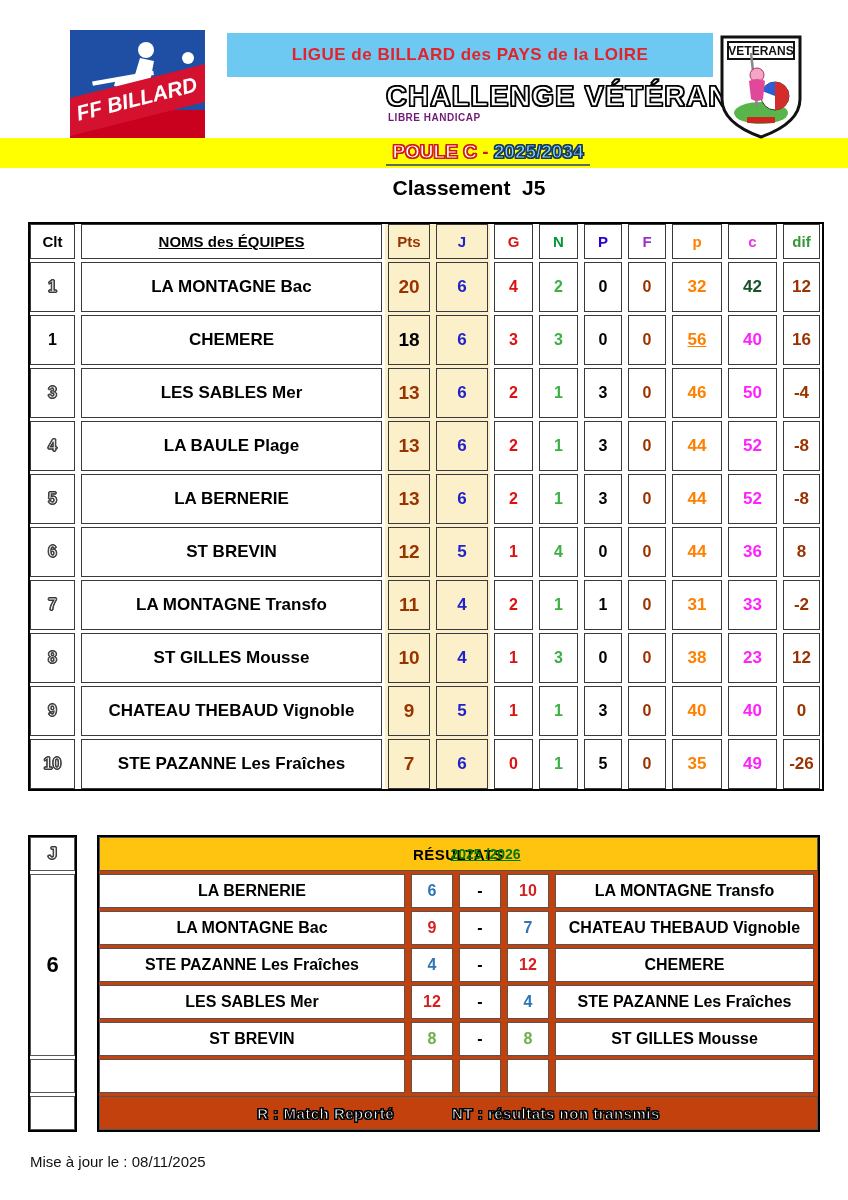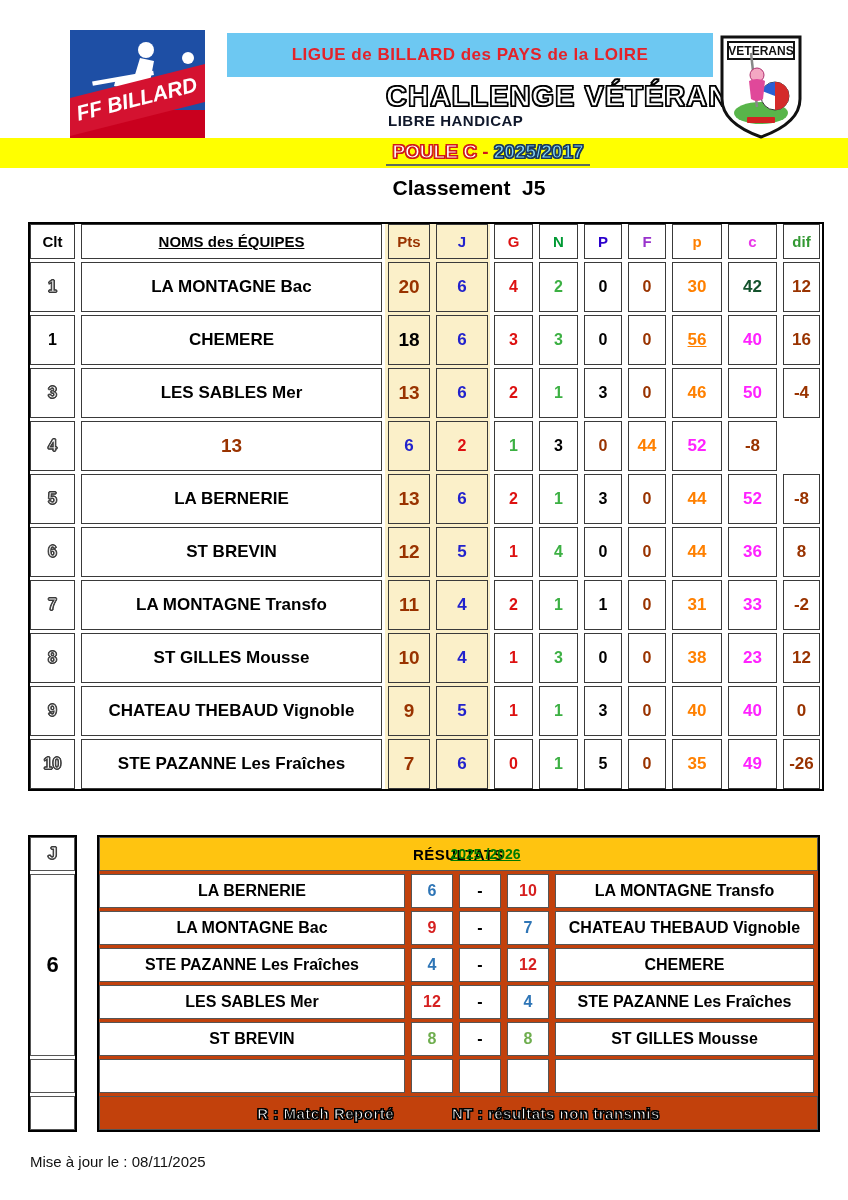--- a/index.html
+++ b/index.html
@@ -6,21 +6,21 @@
   body{width:848px;height:1200px;background:#fff;font-family:"Liberation Sans",sans-serif;position:relative;overflow:hidden;}
   .abs{position:absolute;}
 
   
   .banner{left:227px;top:33px;width:486px;height:44px;background:#6DC8F2;display:flex;align-items:center;justify-content:center;}
   .banner-text{color:#E3232A;font-weight:bold;font-size:17px;letter-spacing:.5px;}
   .challenge{left:386px;top:80px;white-space:nowrap;}
   .outline-lg{font-size:29px;font-weight:bold;color:#fff;letter-spacing:1px;
     -webkit-text-stroke:1.3px #000;
     text-shadow:-1px -1px 0 #000,1px -1px 0 #000,-1px 1px 0 #000,1px 1px 0 #000;}
-  .subtitle{left:388px;top:112px;font-size:15px;font-weight:bold;color:#0f172a;letter-spacing:.5px;}
+  .subtitle{left:388px;top:112px;font-size:10px;font-weight:bold;color:#701a75;letter-spacing:.5px;}
   .band{left:0;top:138px;width:848px;height:30px;background:#FFFF00;display:flex;align-items:center;justify-content:center;}
   .poule-wrap{transform:translateX(64px);border-bottom:2px solid #5d6d5d;padding:0 6px 1px 6px;font-size:19px;font-weight:bold;white-space:pre;}
   .poule-label{color:#fff;-webkit-text-stroke:1.1px #D01818;
     text-shadow:-1px -1px 0 #D01818,1px -1px 0 #D01818,-1px 1px 0 #D01818,1px 1px 0 #D01818;}
   .poule-sep{color:#D01818;}
   .season-txt{color:#86D7F5;-webkit-text-stroke:1.1px #17365D;
     text-shadow:-1px -1px 0 #17365D,1px -1px 0 #17365D,-1px 1px 0 #17365D,1px 1px 0 #17365D;}
   .classement{left:0;top:176px;width:848px;text-align:center;font-size:21px;font-weight:bold;color:#000;white-space:pre;transform:translateX(45px);}
   .ffb-logo{left:70px;top:30px;}
   .vet-badge{left:716px;top:33px;}
@@ -87,21 +87,21 @@
 </svg>
 
 <div class="abs banner">
   <span class="banner-text">LIGUE de BILLARD des PAYS de la LOIRE</span>
 </div>
 
 <div class="abs challenge outline-lg">CHALLENGE VÉTÉRANS</div>
 <div class="abs subtitle">LIBRE HANDICAP</div>
 
 <div class="abs band">
-  <span class="poule-wrap"><span class="poule-label">POULE C</span><span class="poule-sep"> - </span><span class="season-txt">2025/2017</span></span>
+  <span class="poule-wrap"><span class="poule-label">POULE C</span><span class="poule-sep"> - </span><span class="season-txt">2025/2034</span></span>
 </div>
 
 <svg class="abs vet-badge" width="90" height="108" viewBox="0 0 90 108">
   <path d="M6 4 H84 V66 Q84 90 45 104 Q6 90 6 66 Z" fill="#fff" stroke="#111" stroke-width="3"></path>
   <rect x="12" y="9" width="66" height="17" fill="#fff" stroke="#111" stroke-width="2"></rect>
   <text x="45" y="22" text-anchor="middle" font-family="Liberation Sans, sans-serif" font-size="12" font-weight="bold" fill="#111">VETERANS</text>
   <g>
     <ellipse cx="45" cy="80" rx="27" ry="11" fill="#58B54A"></ellipse>
     <circle cx="59" cy="63" r="14" fill="#fff" stroke="#333"></circle>
     <path d="M59 49 a14 14 0 0 1 0 28 z" fill="#D42B2B"></path>
@@ -135,21 +135,21 @@
     <div>
         <div class="srow">
           <div class="scell c-rank rank-outline">1</div>
           <div class="scell c-team">LA MONTAGNE Bac</div>
           <div class="scell c-pts" style="color: rgb(153, 51, 0);">20</div>
           <div class="scell c-j" style="color: rgb(34, 34, 204);">6</div>
           <div class="scell c-g" style="color: rgb(221, 17, 17);">4</div>
           <div class="scell c-n" style="color: rgb(60, 176, 67);">2</div>
           <div class="scell c-p" style="color: rgb(0, 0, 0);">0</div>
           <div class="scell c-f" style="color: rgb(153, 51, 0);">0</div>
-          <div class="scell c-pp" style="color: rgb(255, 128, 0);">30</div>
+          <div class="scell c-pp" style="color: rgb(255, 128, 0);">32</div>
           <div class="scell c-pc" style="color: #14532d;">42</div>
           <div class="scell c-dif" style="color: rgb(153, 51, 0);">12</div>
         </div>
         <div class="srow">
           <div class="scell c-rank rank-solid">1</div>
           <div class="scell c-team">CHEMERE</div>
           <div class="scell c-pts" style="color: #000000;">18</div>
           <div class="scell c-j" style="color: rgb(34, 34, 204);">6</div>
           <div class="scell c-g" style="color: rgb(221, 17, 17);">3</div>
           <div class="scell c-n" style="color: rgb(60, 176, 67);">3</div>
@@ -167,20 +167,21 @@
           <div class="scell c-g" style="color: rgb(221, 17, 17);">2</div>
           <div class="scell c-n" style="color: rgb(60, 176, 67);">1</div>
           <div class="scell c-p" style="color: rgb(0, 0, 0);">3</div>
           <div class="scell c-f" style="color: rgb(153, 51, 0);">0</div>
           <div class="scell c-pp" style="color: rgb(255, 128, 0);">46</div>
           <div class="scell c-pc" style="color: rgb(255, 34, 255);">50</div>
           <div class="scell c-dif" style="color: rgb(153, 51, 0);">-4</div>
         </div>
         <div class="srow">
           <div class="scell c-rank rank-outline">4</div>
+          <div class="scell c-team">LA BAULE Plage</div>
           <div class="scell c-pts" style="color: rgb(153, 51, 0);">13</div>
           <div class="scell c-j" style="color: rgb(34, 34, 204);">6</div>
           <div class="scell c-g" style="color: rgb(221, 17, 17);">2</div>
           <div class="scell c-n" style="color: rgb(60, 176, 67);">1</div>
           <div class="scell c-p" style="color: rgb(0, 0, 0);">3</div>
           <div class="scell c-f" style="color: rgb(153, 51, 0);">0</div>
           <div class="scell c-pp" style="color: rgb(255, 128, 0);">44</div>
           <div class="scell c-pc" style="color: rgb(255, 34, 255);">52</div>
           <div class="scell c-dif" style="color: rgb(153, 51, 0);">-8</div>
         </div>

